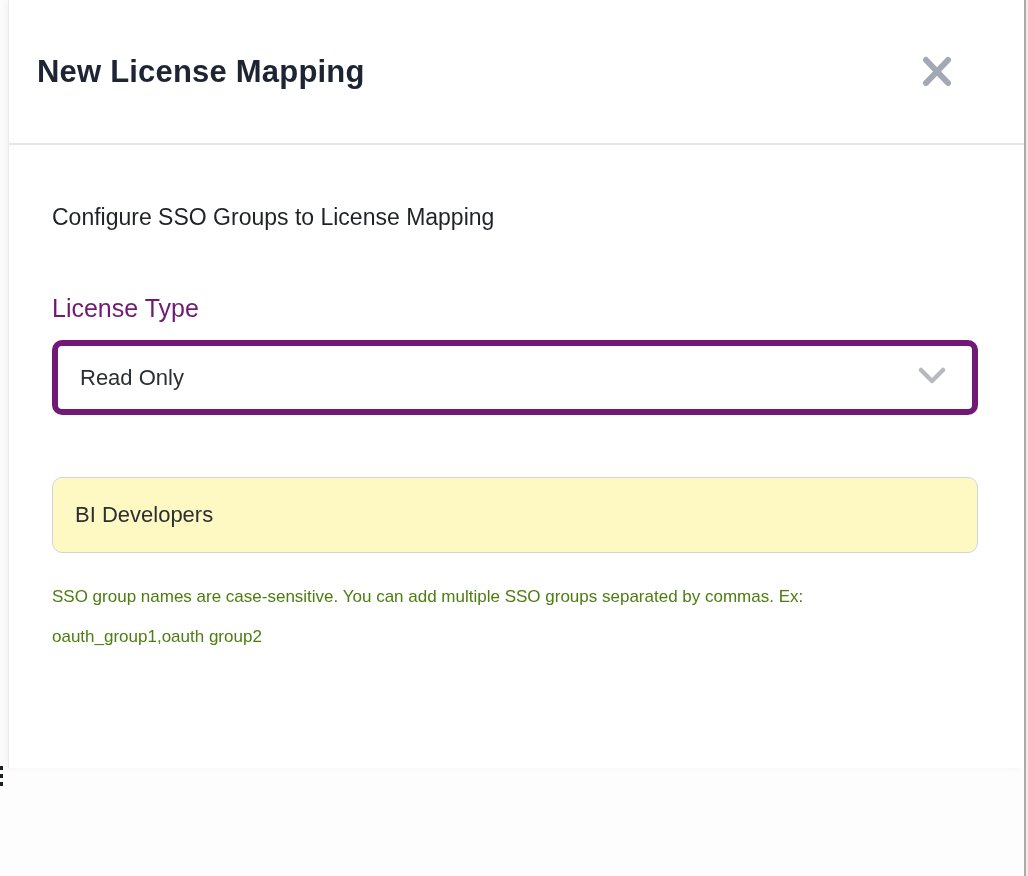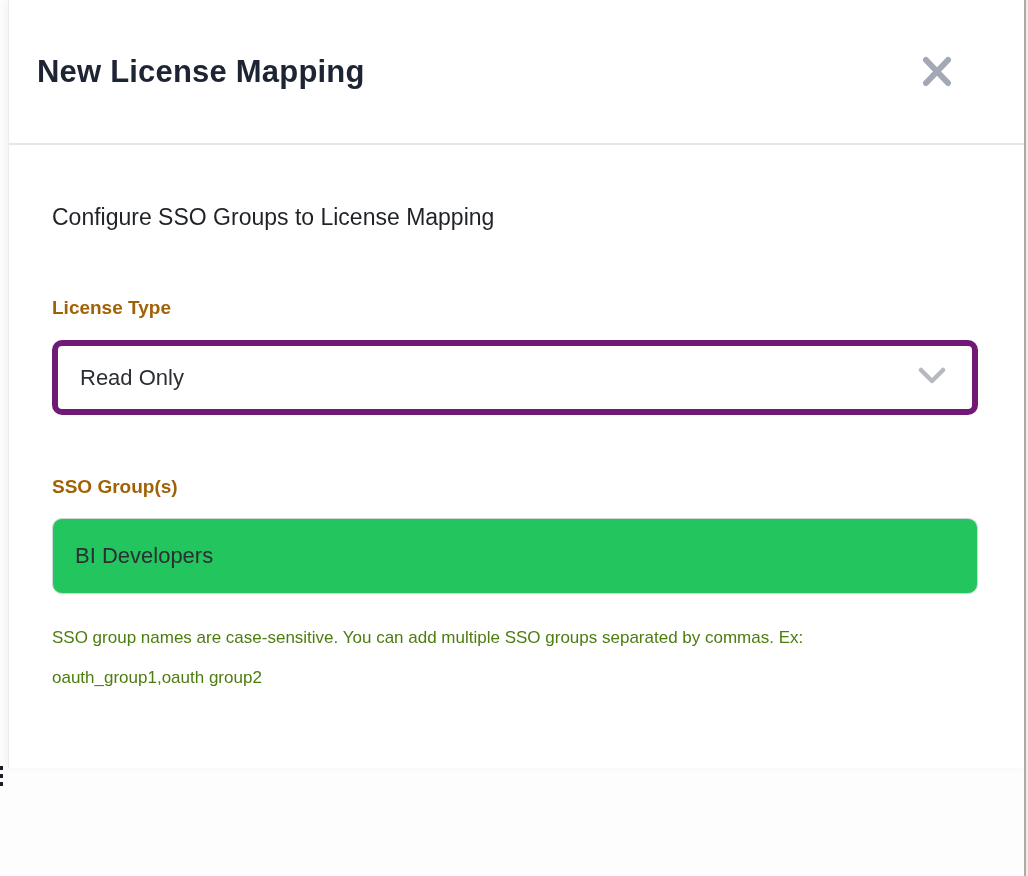--- a/index.html
+++ b/index.html
@@ -73,23 +73,23 @@
     margin-top: 17px;
   }
   .modal-description {
     font-size: 23px;
     color: #1f2227;
     line-height: 28px;
   }
   .field-group-1 { margin-top: 67px; }
   .field-group-2 { margin-top: 62px; }
   .field-label {
-    font-size: 19px;
-    font-weight: 700;
-    color: #a16207;
+    font-size: 25px;
+    font-weight: 400;
+    color: #701a75;
     line-height: 20px;
   }
   .select-box {
     margin-top: 22px;
     width: 926px;
     height: 75px;
     background: #ffffff;
     border: 6px solid #701a75;
     border-radius: 10px;
     display: flex;
@@ -99,21 +99,21 @@
     cursor: pointer;
   }
   .select-value {
     font-size: 22px;
     color: #2b2f33;
   }
   .text-input {
     margin-top: 21px;
     width: 926px;
     height: 76px;
-    background: #22c55e;
+    background: #fef9c3;
     border: 1px solid #d2d6db;
     border-radius: 10px;
     padding: 0 22px;
     font-family: "Liberation Sans", "DejaVu Sans", sans-serif;
     font-size: 22px;
     color: #2b2f33;
     outline: none;
     display: block;
   }
   .helper-text {
@@ -159,20 +159,19 @@
           <span class="select-value">Read Only</span>
           <span>
             <svg width="28" height="19" viewBox="0 0 28 19">
               <polyline points="3,4 14,15 25,4" fill="none" stroke="#b6bac0" stroke-width="4.5" stroke-linecap="round" stroke-linejoin="round"></polyline>
             </svg>
           </span>
         </div>
       </div>
 
       <div class="field-group-2">
-        <div class="field-label">SSO Group(s)</div>
         <input class="text-input" type="text" value="BI Developers" style="">
         <div class="helper-text">SSO group names are case-sensitive. You can add multiple SSO groups separated by commas. Ex: oauth_group1,oauth group2</div>
       </div>
 
     </div>
   </div>
 </div>
 
 </body></html>

